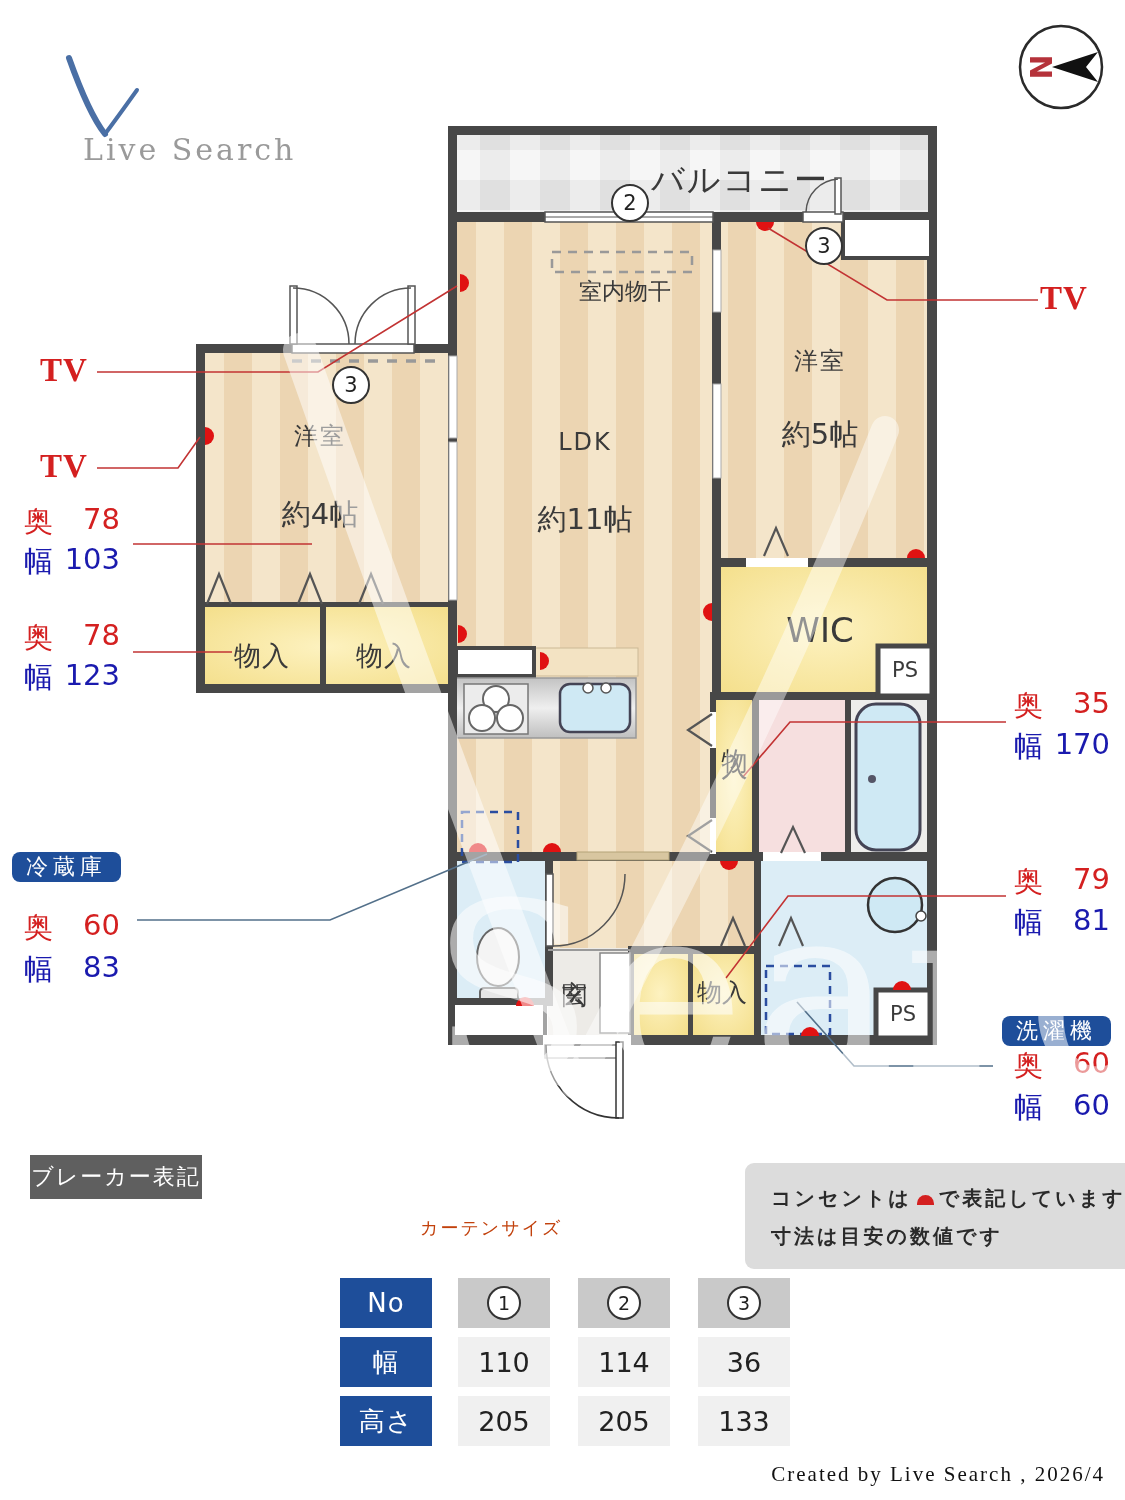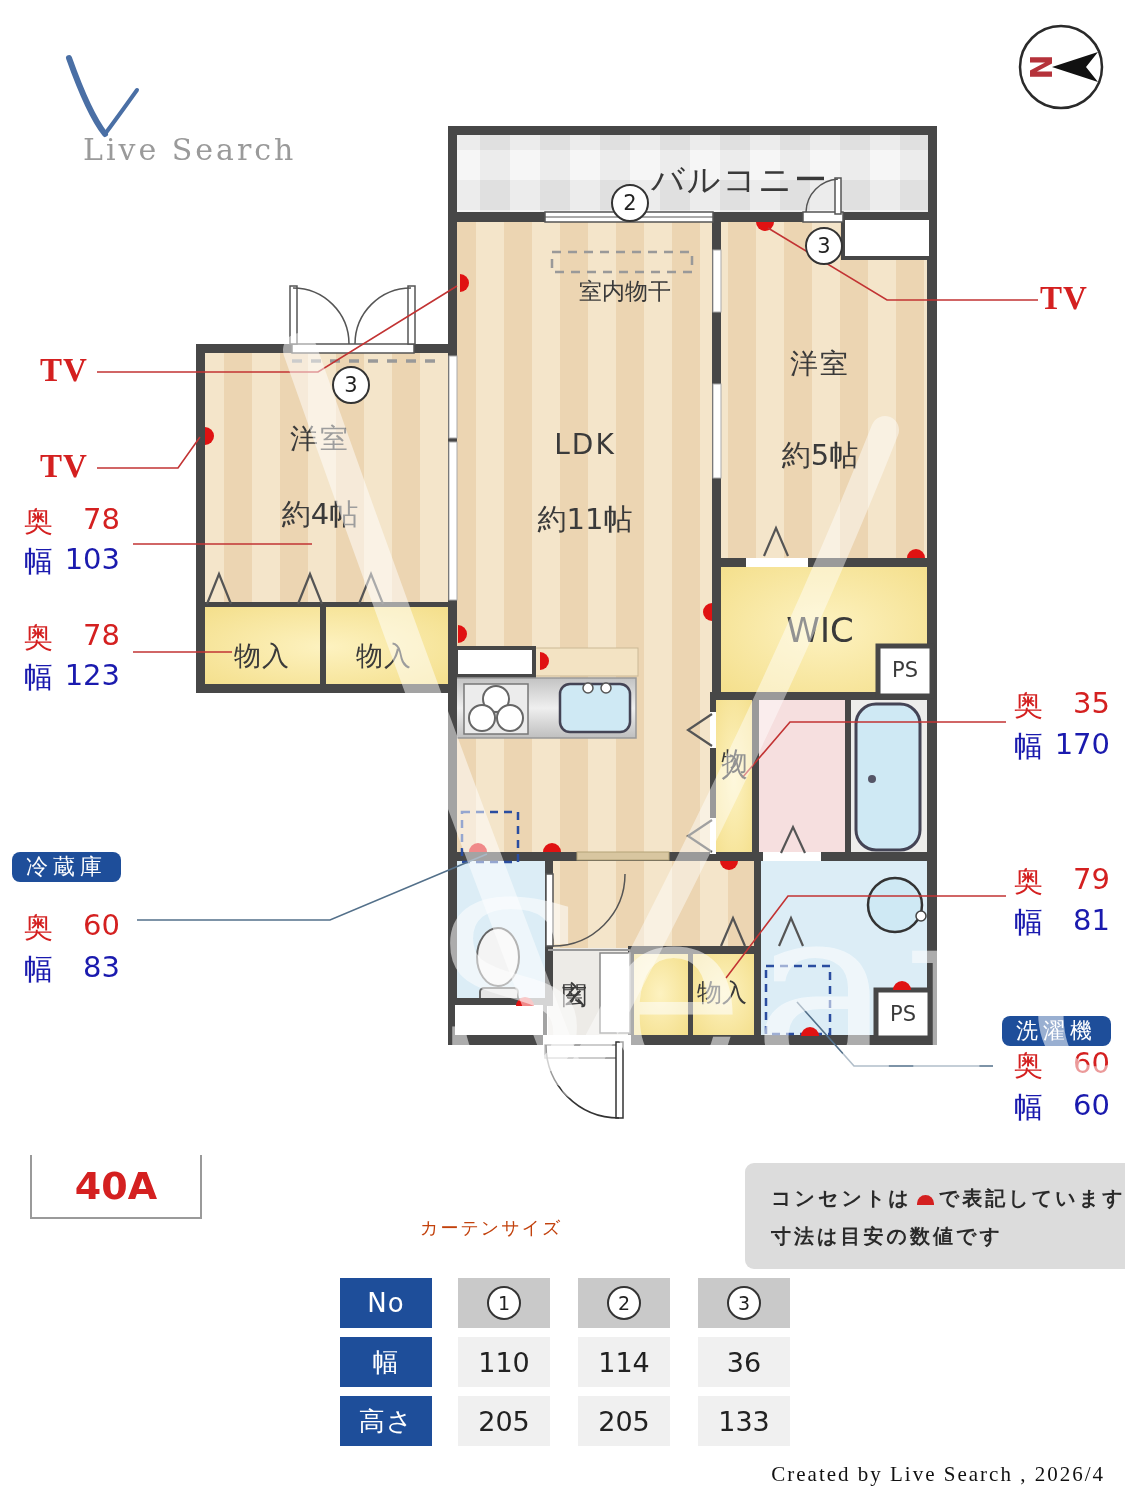--- a/index.html
+++ b/index.html
@@ -3,21 +3,21 @@
 <meta charset="utf-8">
 <style>
   html,body{margin:0;padding:0;background:#fff;}
   body{width:1125px;height:1500px;position:relative;overflow:hidden;
        font-family:"DejaVu Sans",sans-serif;color:#222;}
   #plan-svg,#watermark-svg{position:absolute;left:0;top:0;width:1125px;height:1500px;}
   #plan-svg{z-index:1;}
   #watermark-svg{z-index:3;pointer-events:none;}
   .lbl{position:absolute;z-index:2;}
   .center{text-align:center;}
-  .room-name{font-size:28px;color:#3a3a3a;letter-spacing:2px;}
+  .room-name{font-size:24px;color:#3a3a3a;letter-spacing:2px;}
   .room-size{font-size:29px;color:#3a3a3a;}
   .small-room{font-size:27px;color:#3a3a3a;letter-spacing:1px;}
   .vert{writing-mode:vertical-rl;text-orientation:upright;letter-spacing:4px;}
   .tv{font-size:33px;font-weight:bold;color:#d42020;letter-spacing:1px;font-family:Liberation Serif, serif;}
   .dim{display:flex;justify-content:space-between;width:96px;font-size:29px;font-weight:500;}
   .dim.red{color:#d42020;}
   .dim.blue{color:#1a1aae;}
   .badge{background:#1e4e9a;color:#fff;font-size:22px;letter-spacing:5px;
          padding:0 14px;border-radius:8px;}
   .circle-marker{position:absolute;z-index:2;width:34px;height:34px;border:2.5px solid #333;
@@ -241,21 +241,21 @@
   <circle cx="43" cy="43" r="41" fill="#fff" stroke="#2a2a2a" stroke-width="2.5"></circle>
   <polygon points="34,43 80,28 68,43 80,58" fill="#111"></polygon>
   <text x="22" y="53" font-size="30" font-weight="bold" fill="#b5323a" text-anchor="middle" transform="rotate(90 22 43)">N</text>
 </svg>
 
 <div class="lbl room-name center" style="left:640px;top:158px;width:200px;font-size:33px">バルコニー</div>
 <div class="lbl center" style="left:560px;top:276px;width:130px;font-size:23px;color:#3a3a3a">室内物干</div>
 <div class="lbl room-name center" style="left:525px;top:428px;width:120px">LDK</div>
 <div class="lbl room-size center" style="left:518px;top:500px;width:134px">約11帖</div>
 <div class="lbl room-name center" style="left:760px;top:345px;width:120px">洋室</div>
-<div class="lbl room-size center" style="left:757px;top:436px;width:126px">約5帖</div>
+<div class="lbl room-size center" style="left:757px;top:415px;width:126px">約5帖</div>
 <div class="lbl room-name center" style="left:265px;top:420px;width:110px">洋室</div>
 <div class="lbl room-size center" style="left:260px;top:495px;width:120px">約4帖</div>
 <div class="lbl center" style="left:765px;top:610px;width:110px;font-size:34px;color:#3a3a3a">WIC</div>
 <div class="lbl center" style="left:882px;top:658px;width:46px;font-size:21px;color:#3a3a3a">PS</div>
 <div class="lbl center" style="left:878px;top:1002px;width:50px;font-size:21px;color:#3a3a3a">PS</div>
 <div class="lbl small-room center" style="left:206px;top:638px;width:112px">物入</div>
 <div class="lbl small-room center" style="left:328px;top:638px;width:112px">物入</div>
 <div class="lbl vert" style="left:718px;top:728px;font-size:26px;color:#3a3a3a">物入</div>
 <div class="lbl center" style="left:682px;top:976px;width:80px;font-size:25px;color:#3a3a3a">物入</div>
 <div class="lbl vert" style="left:558px;top:960px;font-size:25px;color:#3a3a3a">玄関</div>
@@ -317,21 +317,21 @@
 <div class="lbl dim red" style="left:1014px;top:1046px">
   <span>奥</span>
   <span>60</span>
 </div>
 <div class="lbl dim blue" style="left:1014px;top:1088px">
   <span>幅</span>
   <span>60</span>
 </div>
 
 <div id="breaker">
-  <div class="bd">40A</div>
+  <div class="hd">ブレーカー表記</div>
 </div>
 
 <div id="notebox">
   <div class="line">
     <span>コンセントは</span><span class="dome-glyph"></span><span>で表記しています</span>
   </div>
   <div class="line">寸法は目安の数値です</div>
 </div>
 
 <div id="curtain-title">カーテンサイズ</div>

